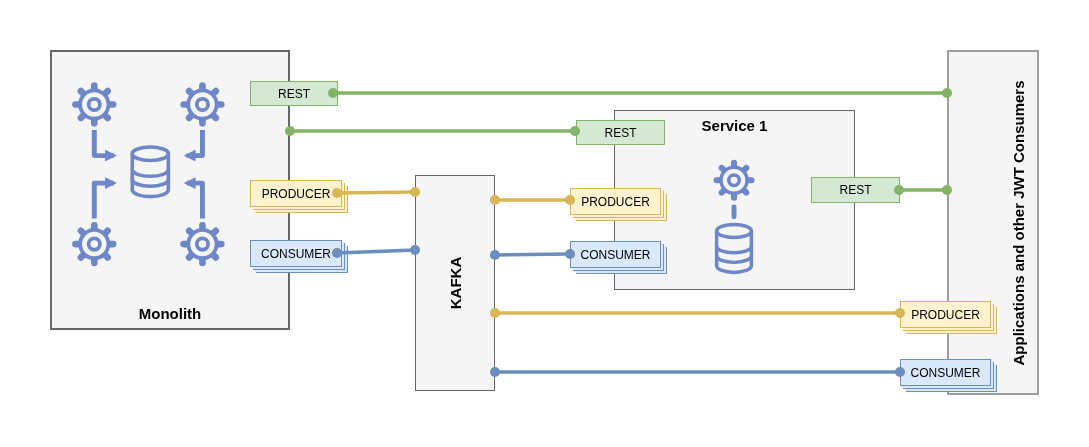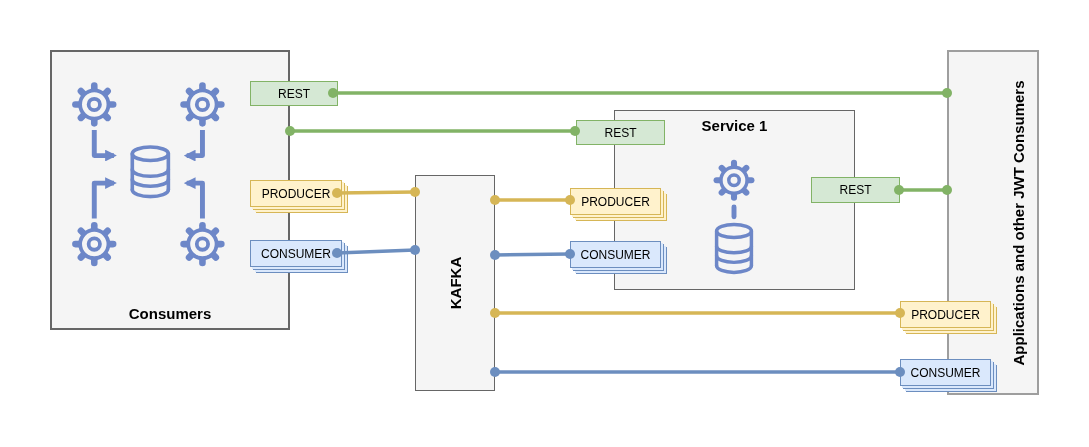--- a/index.html
+++ b/index.html
@@ -84,21 +84,21 @@
       <use href="#sym-gear" x="19" y="171" width="48" height="48"></use>
       <use href="#sym-gear" x="129" y="171" width="48" height="48"></use>
       <use href="#sym-db" x="77" y="94" width="46" height="55"></use>
       <g stroke="#6d87c8" stroke-width="5" fill="none" stroke-linejoin="round">
         <path d="M43 79 L43 105 L63 105" marker-end="url(#arrowhead)"></path>
         <path d="M153 79 L153 105 L137 105" marker-end="url(#arrowhead)"></path>
         <path d="M43 169 L43 133 L63 133" marker-end="url(#arrowhead)"></path>
         <path d="M153 169 L153 133 L137 133" marker-end="url(#arrowhead)"></path>
       </g>
     </svg>
-    <div class="container-title title-bottom">Consumers</div>
+    <div class="container-title title-bottom">Monolith</div>
   </div>
 
   <div class="container-box" style="left:415px; top:175px; width:80px; height:216px;">
     <div class="vlabel kafka-label">KAFKA</div>
   </div>
 
   <div class="container-box" style="left:614px; top:110px; width:241px; height:180px;">
     <div class="container-title title-top">Service 1</div>
     <svg class="icons-svg" viewBox="0 0 241 180">
       <use href="#sym-gear" x="98" y="48" width="44" height="44"></use>

